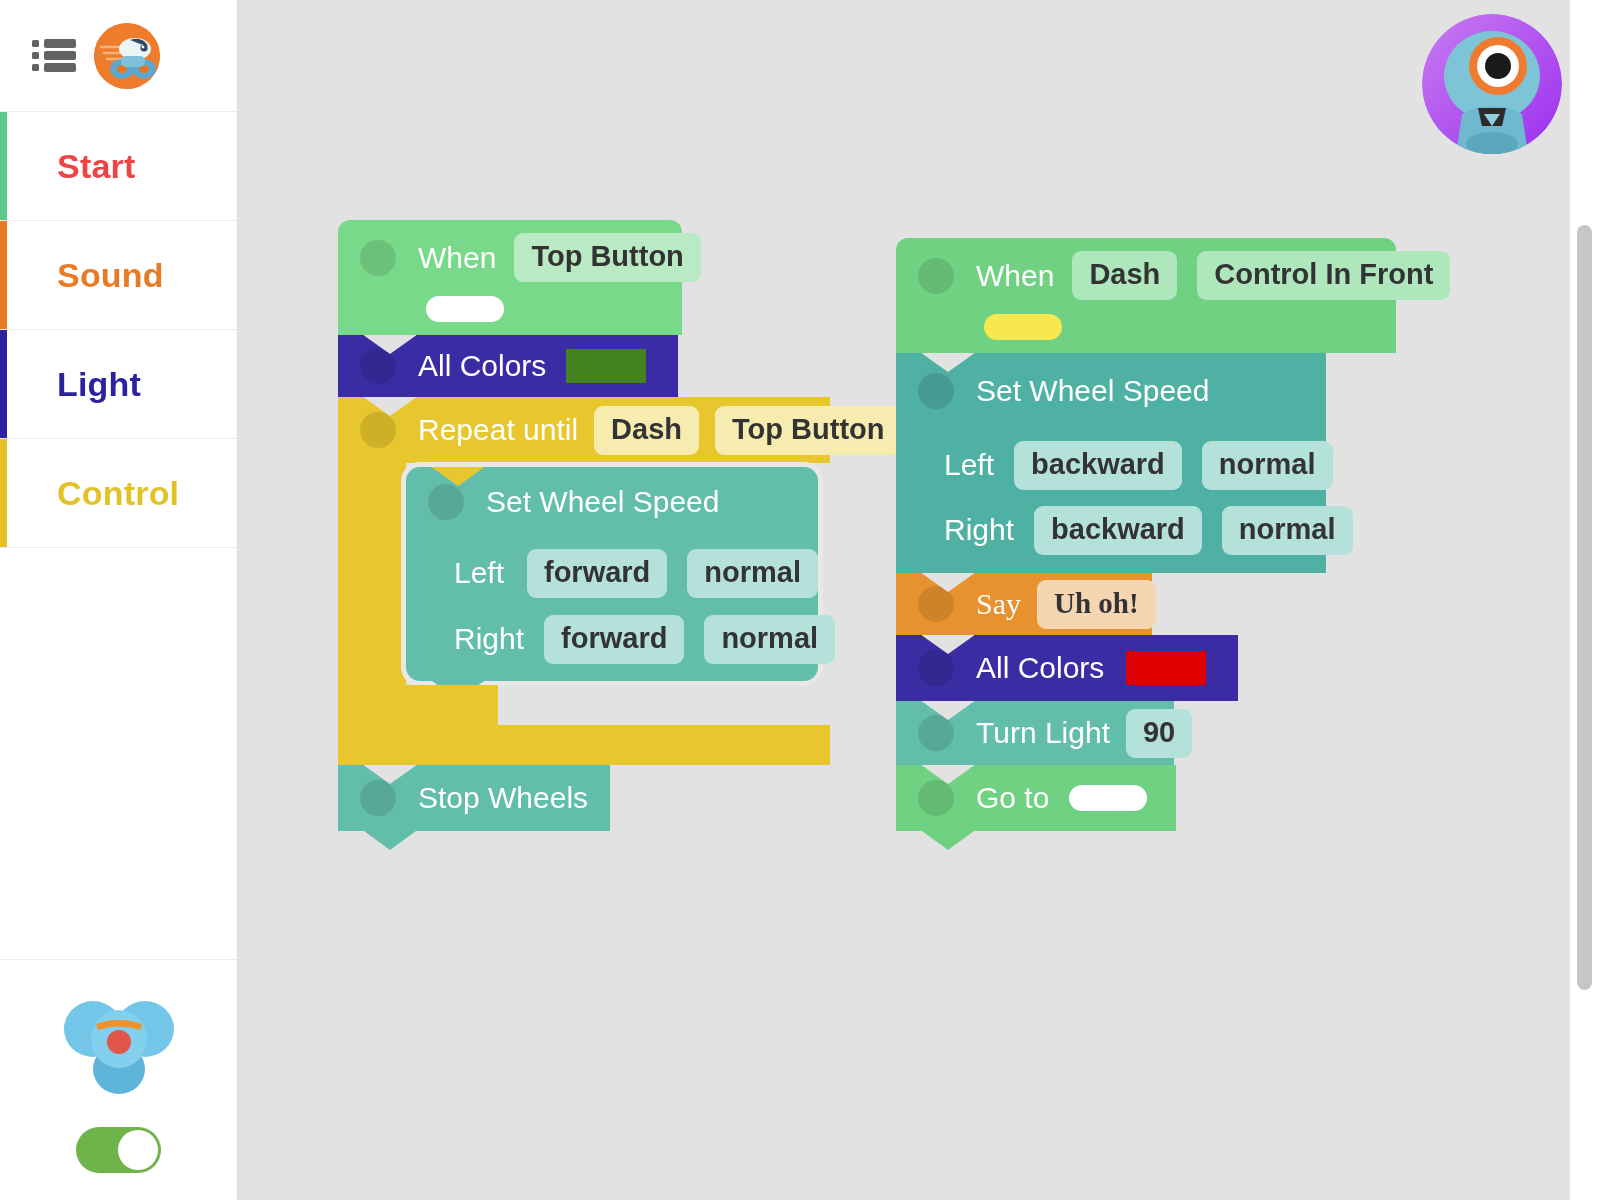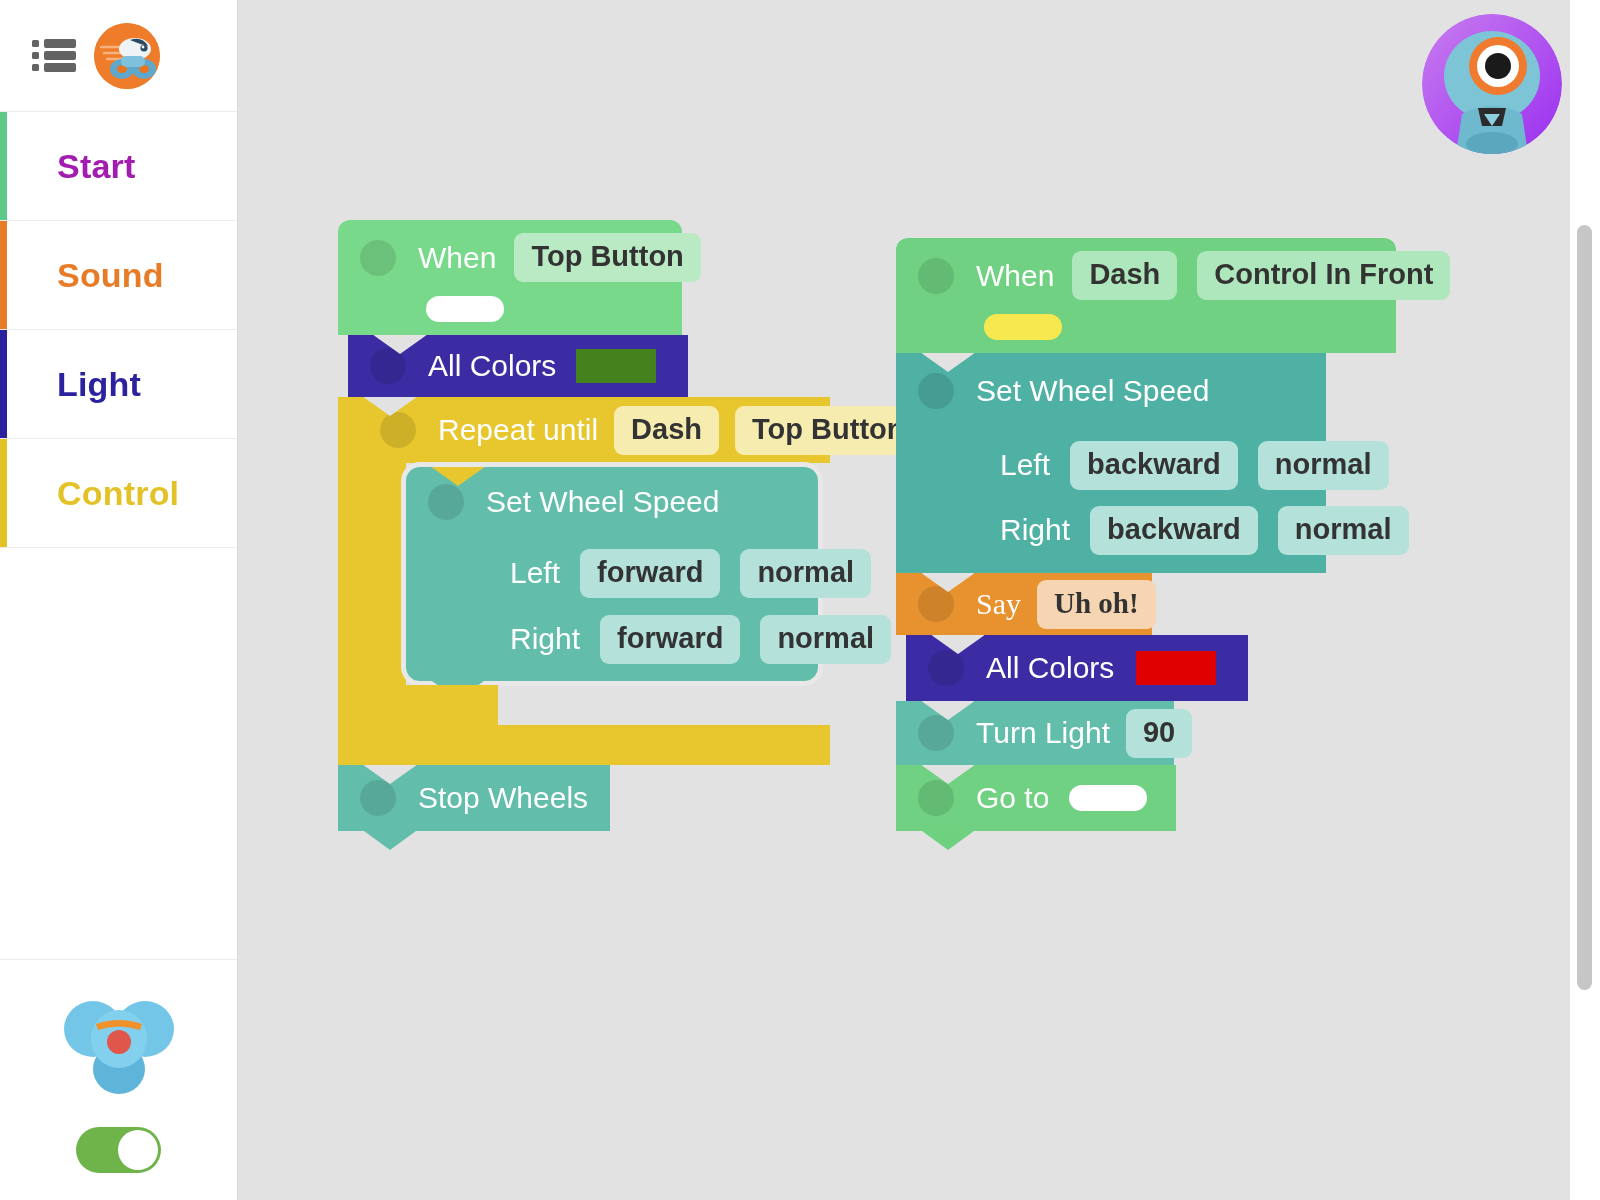--- a/index.html
+++ b/index.html
@@ -101,22 +101,22 @@
   .chip {
     display: inline-block; border-radius: 9px; padding: 7px 17px 9px;
     font-size: 29px; font-weight: bold; color: #333; white-space: nowrap;
   }
   .pill { display: inline-block; border-radius: 16px; height: 26px; width: 78px; }
   .swatch { display: inline-block; width: 80px; height: 34px; }
 
   
   .c-green   { background: #79d98a; }
   .c-green2  { background: #70d182; }
-  .c-purple  { background: #3c2ca3; margin-left: 10px; }
-  .c-yellow  { background: #e8c62e; padding-left: 20px; }
+  .c-purple  { background: #3c2ca3; }
+  .c-yellow  { background: #e8c62e; }
   .c-teal    { background: #62bdab; }
   .c-teal2   { background: #4fb0a4; }
   .c-orange  { background: #e8922f; }
 
   .chip-green  { background: #b9eac3; }
   .chip-green2 { background: #aee7bb; }
   .chip-yellow { background: #f6ecb0; }
   .chip-teal   { background: #b4e2da; }
   .chip-orange { background: #f6d6b2; }
 
@@ -127,21 +127,21 @@
   }
   .cblock .c-foot {
     position: relative; height: 40px; width: 160px; background: #e8c62e;
   }
 
   .nested-wrap { display: flex; align-items: stretch; }
   .nested-inner { padding: 4px 0 4px 0; }
   .nested { border-radius: 14px 14px 14px 14px; box-shadow: 0 0 0 5px #e8e8e8; }
 
   .rounded-top  { border-radius: 12px 12px 0 0; }
-  .row-2 { display: flex; align-items: center; padding-left: 104px; gap: 20px; height: 72px; }
+  .row-2 { display: flex; align-items: center; gap: 20px; height: 72px; margin-left: 48px; }
   .row-lbl { width: 96px; font-size: 30px; color:#fff; }
 </style>
 </head>
 <body>
 
 <div id="app">
 
   <div id="sidebar">
 
     <div id="sidebar-top">
@@ -171,21 +171,21 @@
           <ellipse cx="28" cy="46" rx="5" ry="4" fill="#e8751e"></ellipse>
           <ellipse cx="50" cy="46" rx="5" ry="4" fill="#e8751e"></ellipse>
           <rect x="27" y="33" width="24" height="11" rx="5" fill="#7fc0dd"></rect>
         </svg>
       </div>
     </div>
 
     <div class="nav-list">
       <div class="nav-item">
         <span class="nav-stripe" style="background:#5cc98b"></span>
-        <span class="nav-label" style="color:#a21caf">Start</span>
+        <span class="nav-label" style="color:#ef4444">Start</span>
       </div>
       <div class="nav-item">
         <span class="nav-stripe" style="background:#e87b26"></span>
         <span class="nav-label" style="color:#e87b26">Sound</span>
       </div>
       <div class="nav-item">
         <span class="nav-stripe" style="background:#2c22a0"></span>
         <span class="nav-label" style="color:#2c22a0">Light</span>
       </div>
       <div class="nav-item">

